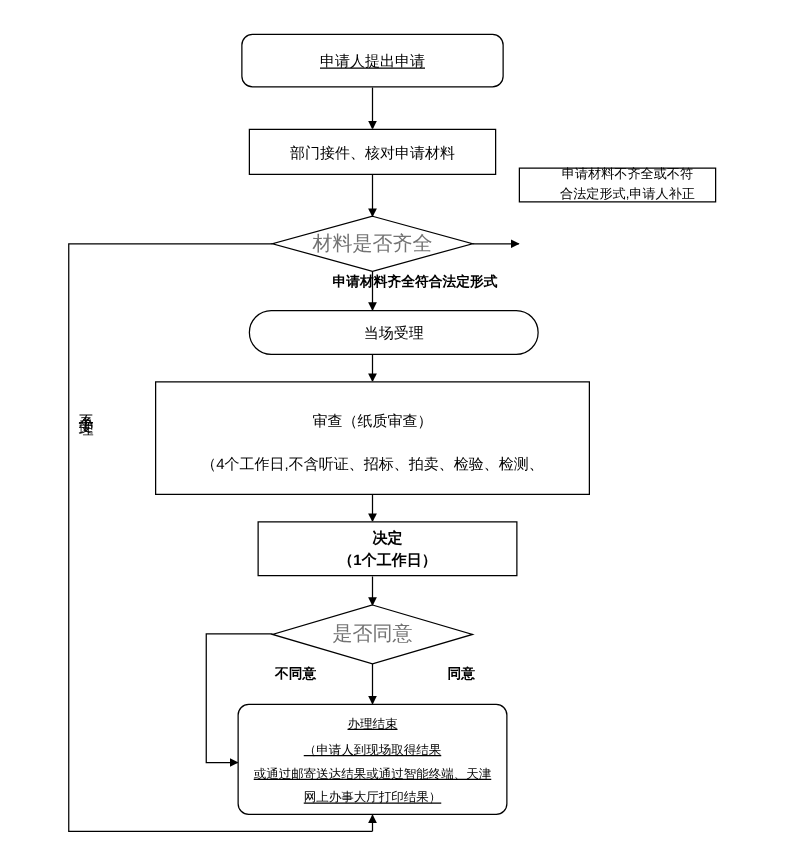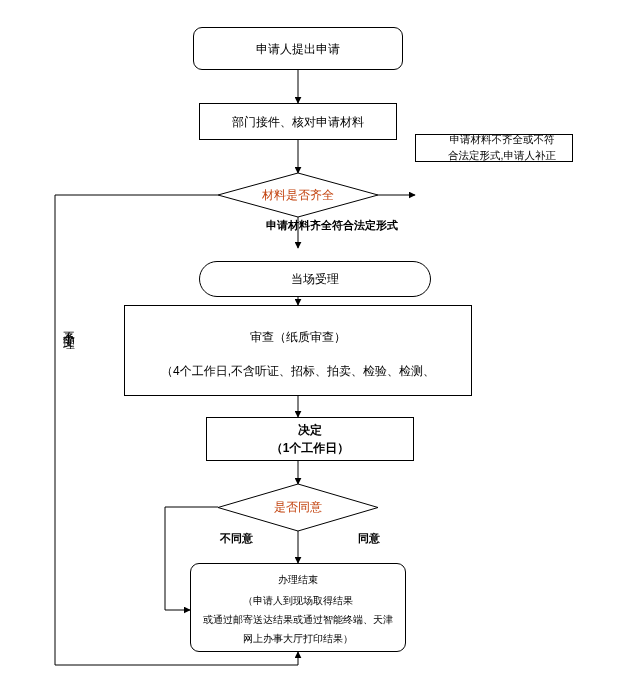--- a/index.html
+++ b/index.html
@@ -26,20 +26,21 @@
     flex-direction: column;
     align-items: center;
     justify-content: center;
     text-align: center;
     color: #000000;
     font-size: 12px;
     line-height: 1.5;
   }
   .rounded {
     border-radius: 9px;
+    text-decoration: underline;
   }
   .lbl {
     display: block;
     white-space: pre;
   }
   .small {
     font-size: 10.5px;
   }
   .tiny {
     font-size: 10px;
@@ -55,22 +56,22 @@
   }
   .diamond-text {
     position: absolute;
     left: 0;
     top: 0;
     width: 100%;
     height: 100%;
     display: flex;
     align-items: center;
     justify-content: center;
-    font-size: 12px;
-    color: #c2410c;
+    font-size: 16px;
+    color: #737373;
     white-space: pre;
   }
   .freetext {
     position: absolute;
     font-size: 11px;
     color: #000000;
     white-space: pre;
     text-align: right;
     font-weight: bold;
   }
@@ -140,21 +141,21 @@
 
   <div class="diamond-wrap" style="left:218px; top:173px; width:160px; height:44px;">
     <svg width="160" height="44" viewBox="0 0 160 44">
       <polygon points="80,0 160,22 80,44 0,22" fill="#ffffff" stroke="#000000" stroke-width="1"></polygon>
     </svg>
     <div class="diamond-text">材料是否齐全</div>
   </div>
 
   <div class="freetext" style="left:200px; top:218px; width:198px;">申请材料齐全符合法定形式</div>
 
-  <div class="node" style="left:199px; top:261px; width:232px; height:36px;border-radius:18px;">
+  <div class="node" style="left:199px; top:248px; width:232px; height:36px;border-radius:18px;">
     <span class="lbl">当场受理</span>
   </div>
 
   <div class="node" style="left:124px; top:305px; width:348px; height:91px; justify-content:flex-start; padding-top:22px;">
     <span class="lbl" style="margin-bottom:16px;">审查（纸质审查）</span>
     <span class="lbl">（4个工作日,不含听证、招标、拍卖、检验、检测、</span>
   </div>
 
   <div class="node" style="left:206px; top:417px; width:208px; height:44px;font-weight:bold;">
     <span class="lbl">决定</span>

